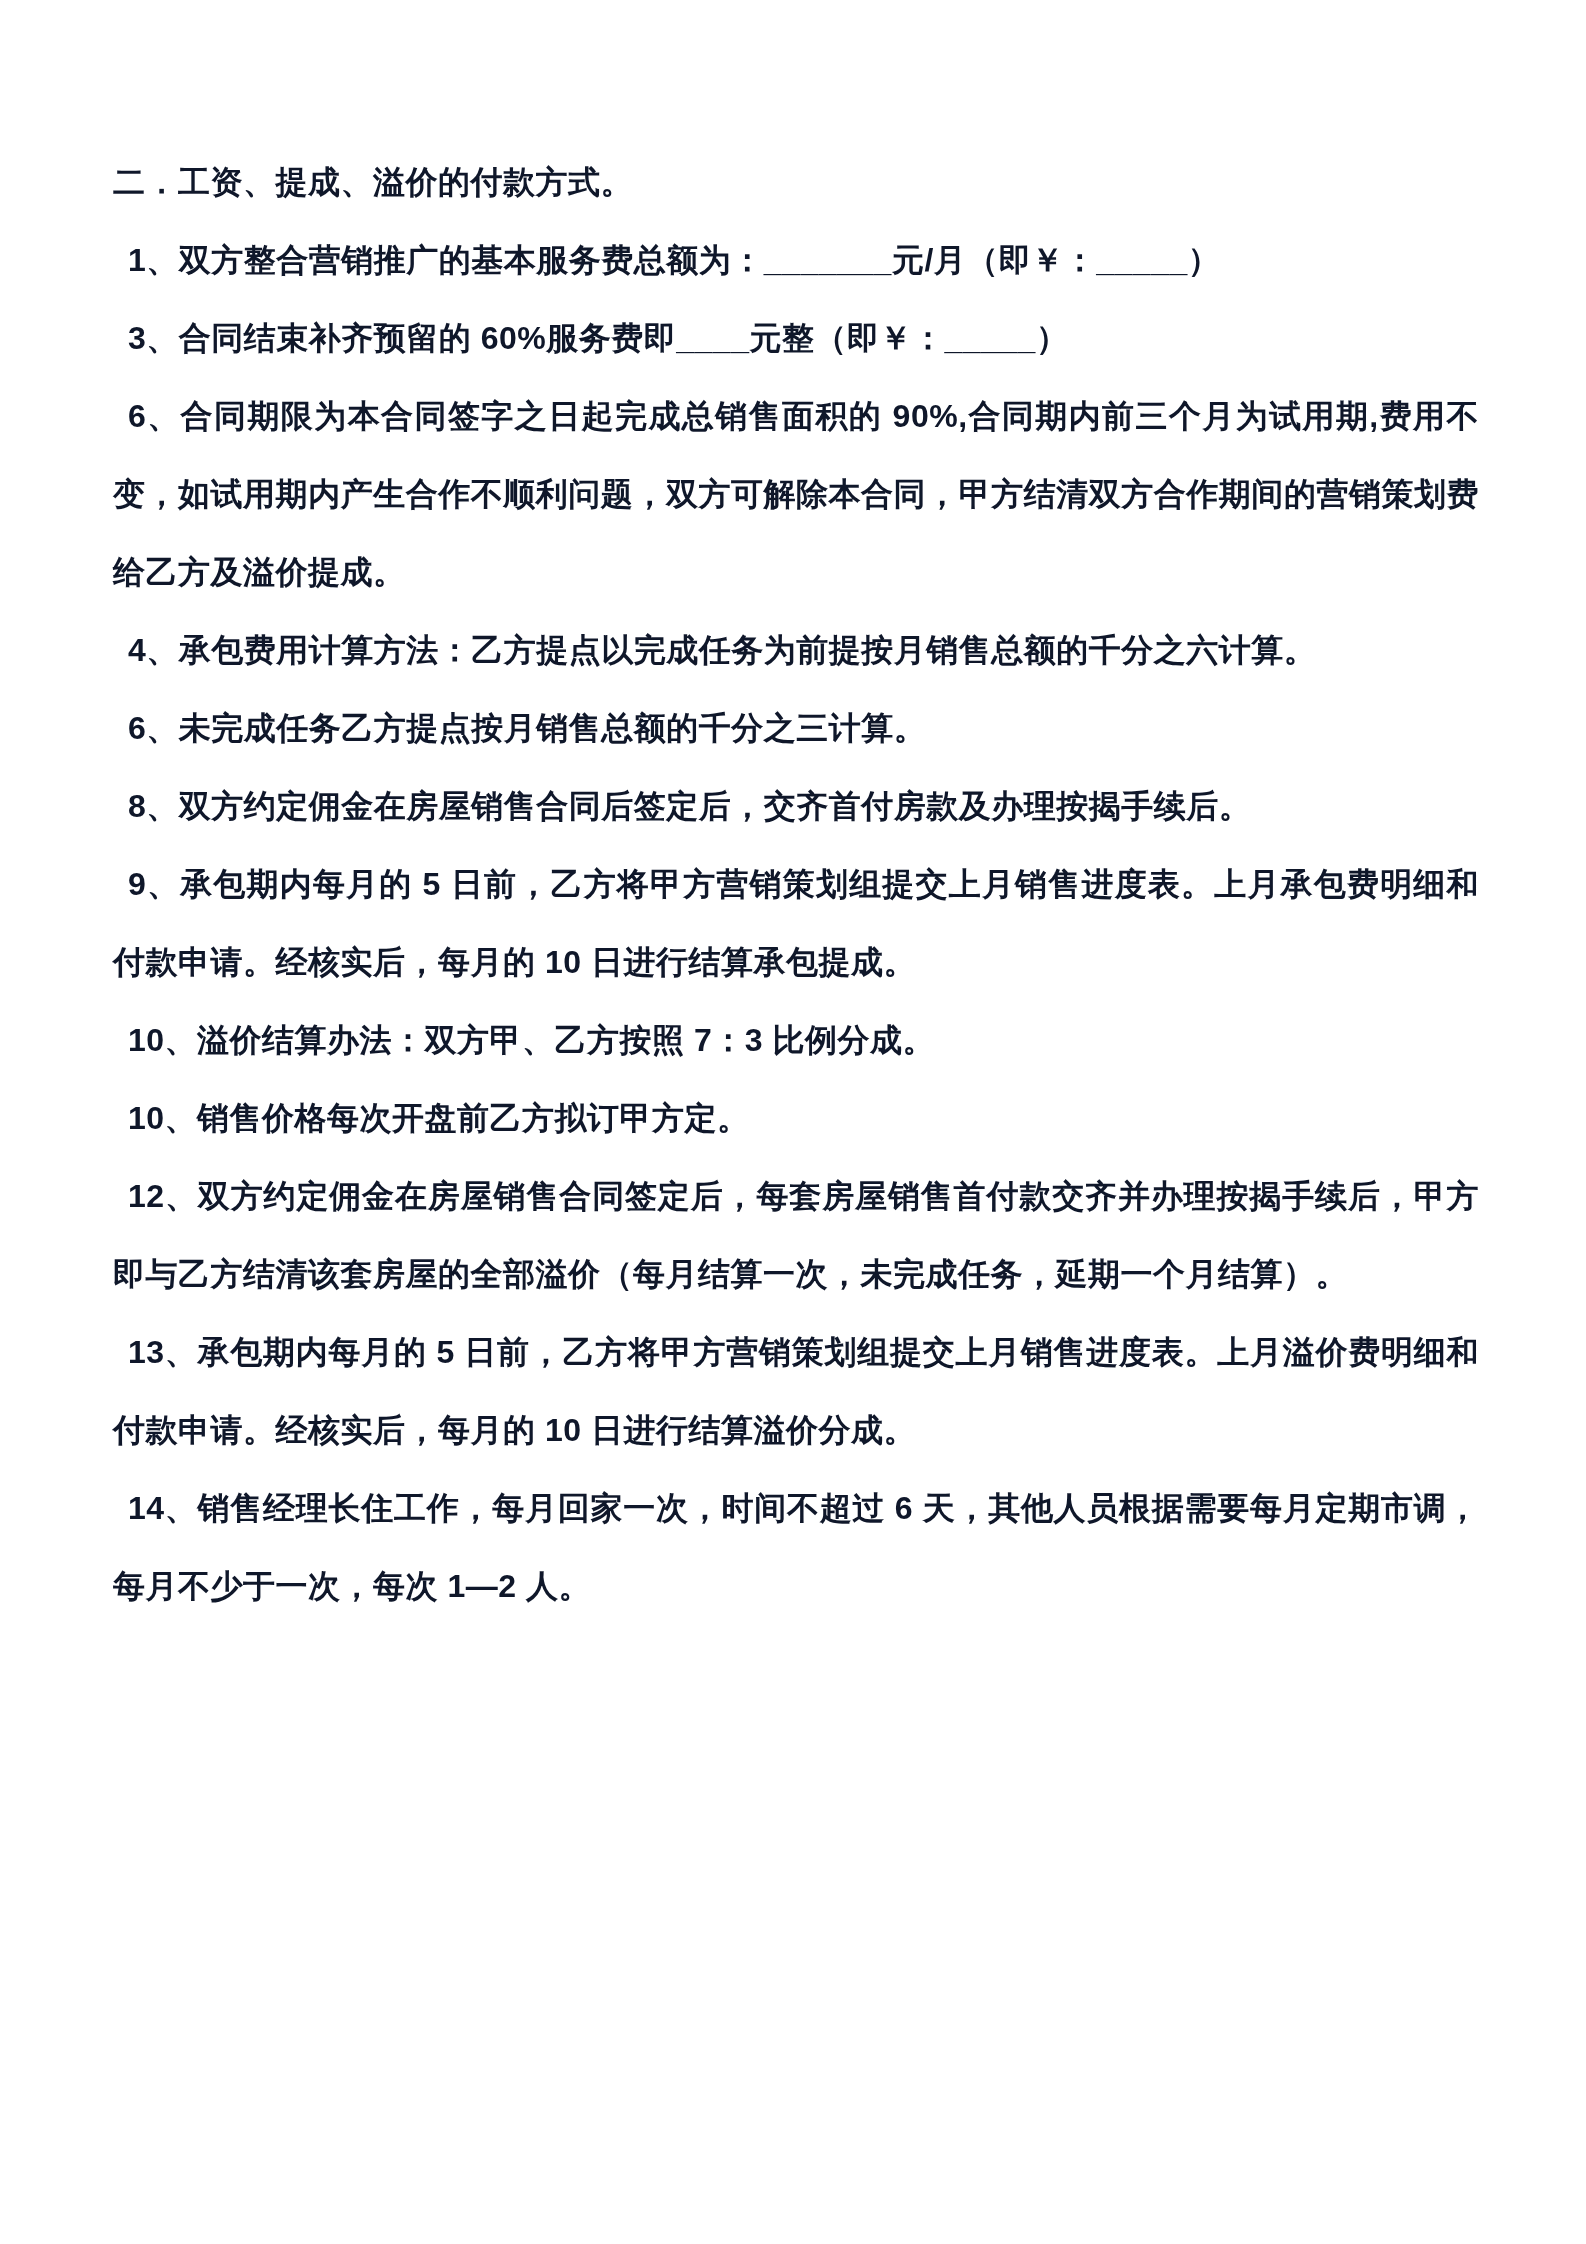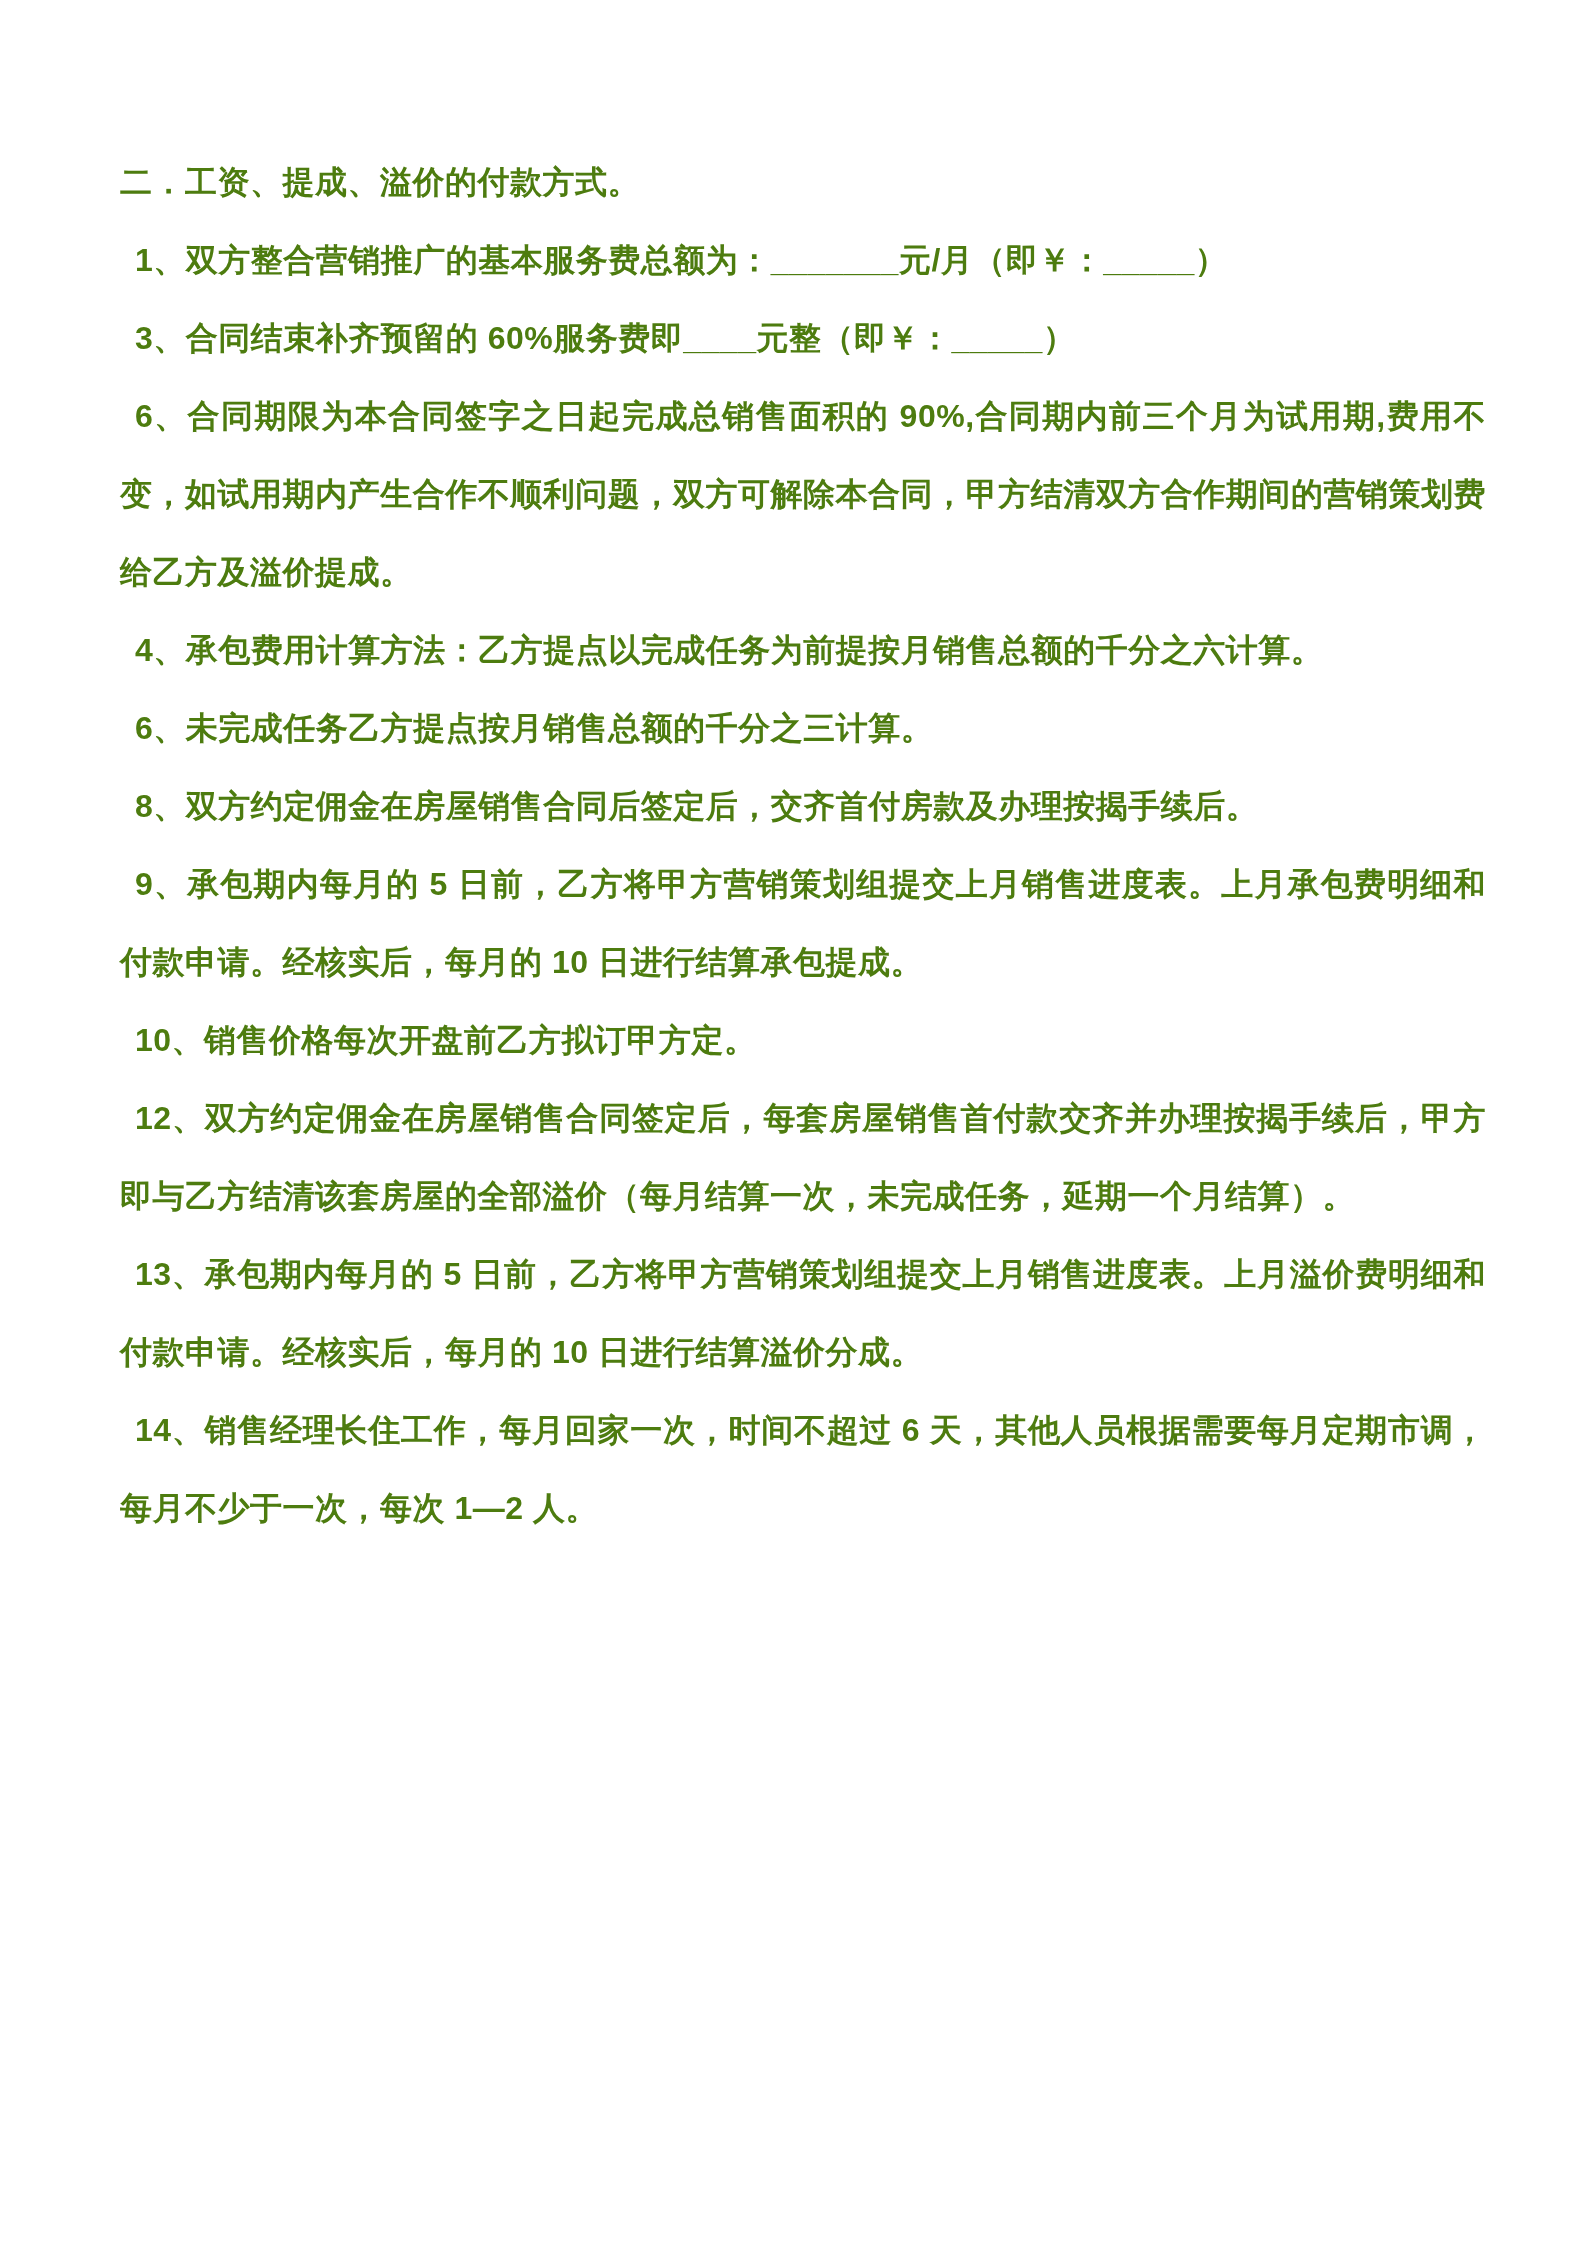--- a/index.html
+++ b/index.html
@@ -9,27 +9,27 @@
   }
   .page {
     position: relative;
     width: 1586px;
     height: 2244px;
     background: #ffffff;
     overflow: hidden;
   }
   .content {
     position: absolute;
-    left: 120px;
+    left: 113px;
     top: 143px;
     width: 1366px;
     font-family: "Liberation Sans", "DejaVu Sans", sans-serif;
     font-weight: bold;
     font-size: 32px;
-    color: #4d7c0f;
+    color: #0f172a;
     line-height: 78px;
     text-align: justify;
     text-justify: inter-ideograph;
     letter-spacing: 0.5px;
   }
   .content p {
     margin: 0;
     padding: 0;
   }
   .clause {
@@ -45,18 +45,19 @@
 <div class="page">
   <div class="content">
     <p class="heading">二．工资、提成、溢价的付款方式。</p>
     <p class="clause">1、双方整合营销推广的基本服务费总额为：_______元/月（即￥：_____）</p>
     <p class="clause">3、合同结束补齐预留的 60%服务费即____元整（即￥：_____）</p>
     <p class="clause">6、合同期限为本合同签字之日起完成总销售面积的 90%,合同期内前三个月为试用期,费用不变，如试用期内产生合作不顺利问题，双方可解除本合同，甲方结清双方合作期间的营销策划费给乙方及溢价提成。</p>
     <p class="clause">4、承包费用计算方法：乙方提点以完成任务为前提按月销售总额的千分之六计算。</p>
     <p class="clause">6、未完成任务乙方提点按月销售总额的千分之三计算。</p>
     <p class="clause">8、双方约定佣金在房屋销售合同后签定后，交齐首付房款及办理按揭手续后。</p>
     <p class="clause">9、承包期内每月的 5 日前，乙方将甲方营销策划组提交上月销售进度表。上月承包费明细和付款申请。经核实后，每月的 10 日进行结算承包提成。</p>
+    <p class="clause">10、溢价结算办法：双方甲、乙方按照 7：3 比例分成。</p>
     <p class="clause">10、销售价格每次开盘前乙方拟订甲方定。</p>
     <p class="clause">12、双方约定佣金在房屋销售合同签定后，每套房屋销售首付款交齐并办理按揭手续后，甲方即与乙方结清该套房屋的全部溢价（每月结算一次，未完成任务，延期一个月结算）。</p>
     <p class="clause">13、承包期内每月的 5 日前，乙方将甲方营销策划组提交上月销售进度表。上月溢价费明细和付款申请。经核实后，每月的 10 日进行结算溢价分成。</p>
     <p class="clause">14、销售经理长住工作，每月回家一次，时间不超过 6 天，其他人员根据需要每月定期市调，每月不少于一次，每次 1—2 人。</p>
   </div>
 </div>
 
 </body></html>

